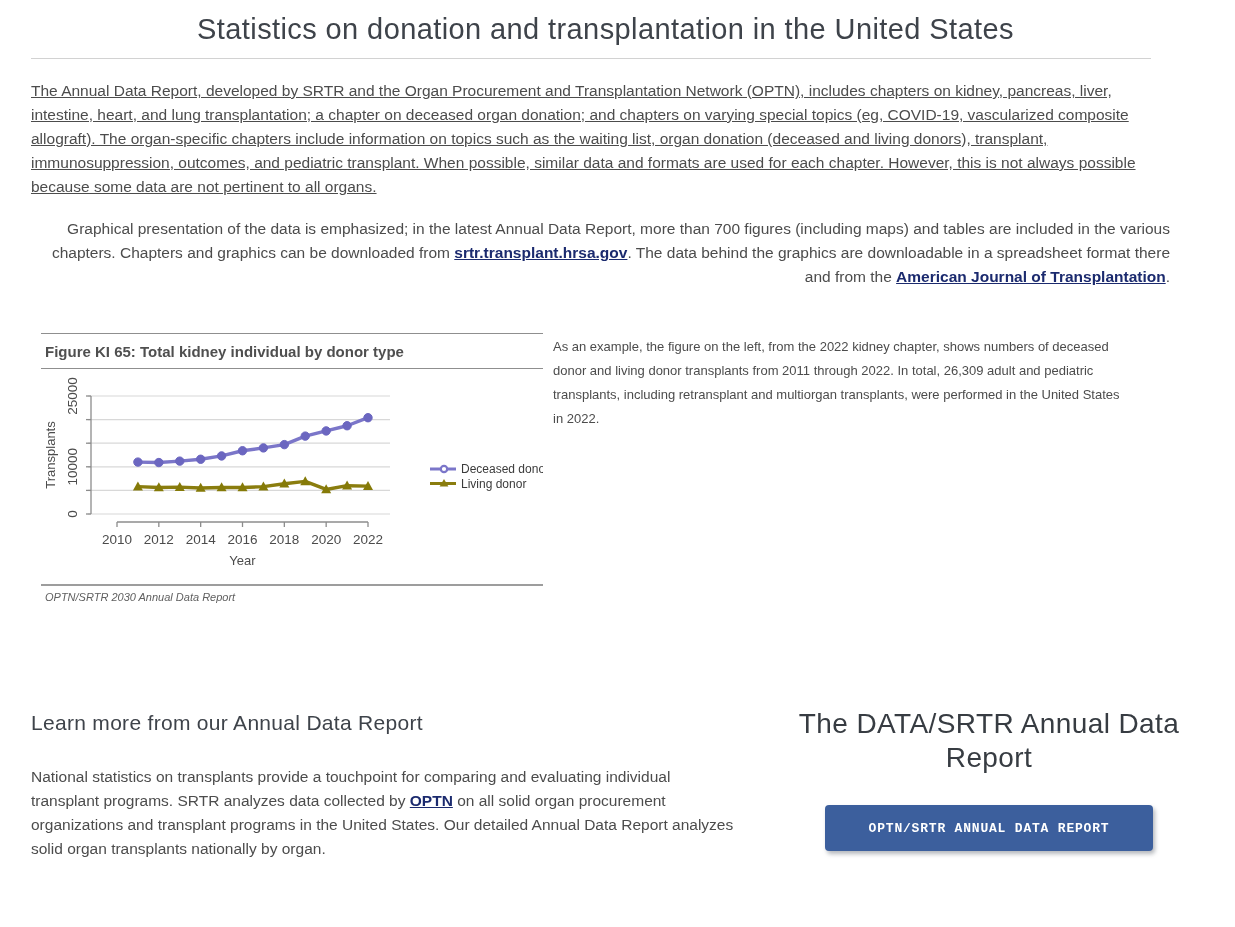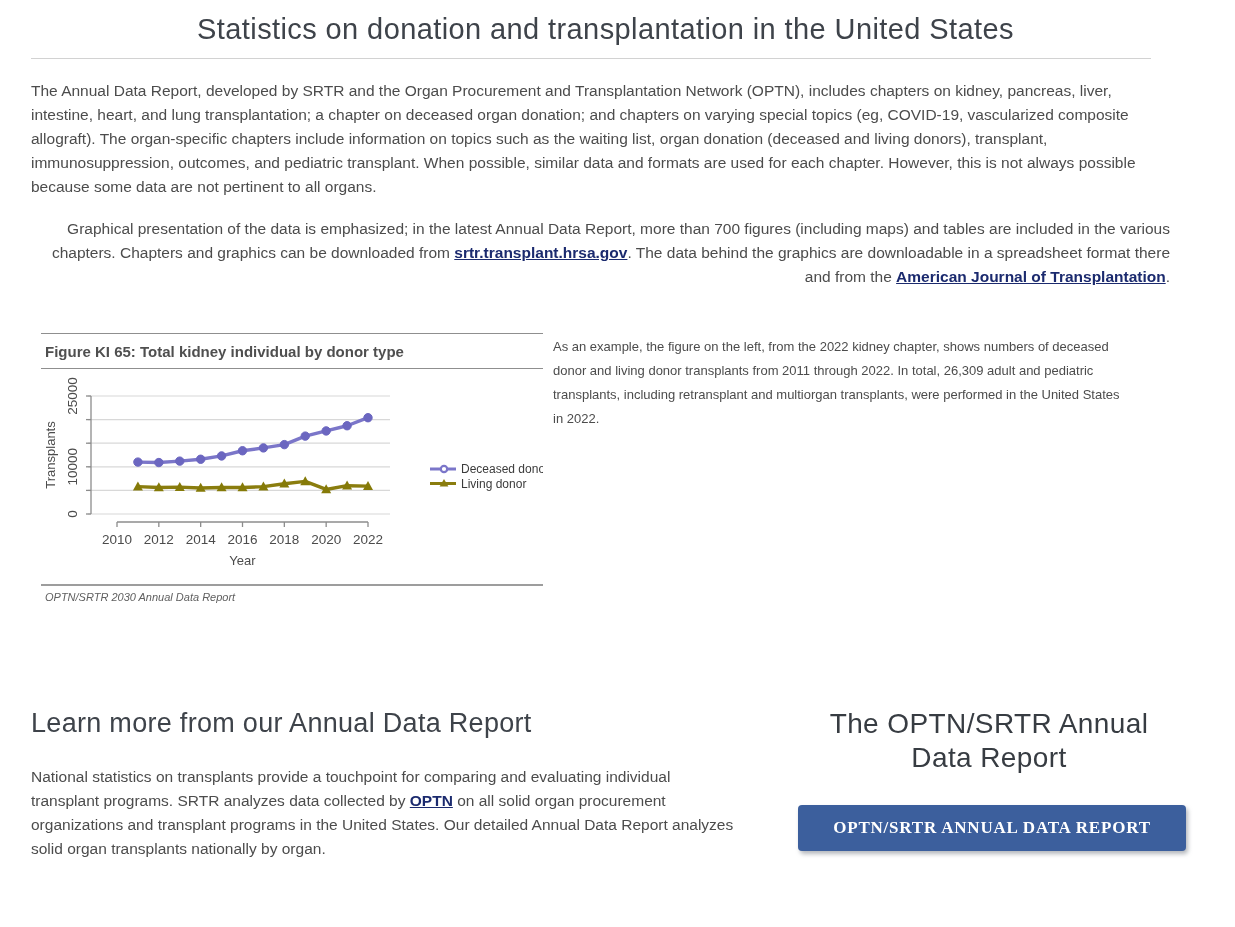--- a/index.html
+++ b/index.html
@@ -11,21 +11,21 @@
   }
   .page { width:1180px; padding:8px 0 0 31px; }
 
   h1.page-title {
     margin:0; font-size:29px; font-weight:300; line-height:42px;
     color:#3e434a; letter-spacing:.4px;text-align:center;
   }
   hr.title-rule { border:none; border-top:1px solid #d2d2d2; margin:8px 0 0 0; width:1120px; }
 
   p.body { font-size:15.5px; line-height:24px; margin:19px 0 0 0; width:1139px; color:#4c4c4c; }
-  p.body.p2 { margin-top:20px; }
+  p.body.p2 { margin-top:20px;text-decoration:underline; }
   p.body.p3 { margin-top:18px;text-align:right; }
 
   a.link { color:#1b2a6e; font-weight:bold; text-decoration:underline; cursor:pointer; }
 
   
   .figure-row { display:flex; align-items:flex-start; margin-top:44px; }
   figure.chart-figure { margin:0 0 0 10px; width:502px; border-top:1px solid #8f8f8f; }
   .fig-title {
     font-size:15px; font-weight:bold; color:#4f4f4f;
     padding:9px 4px 8px 4px; border-bottom:1px solid #8f8f8f;
@@ -37,34 +37,34 @@
 
   
   .tick { font-family:"Liberation Sans",sans-serif; font-size:13.5px; fill:#4c4c4c; }
   .axis-title { font-family:"Liberation Sans",sans-serif; font-size:13px; fill:#4c4c4c; }
   .legend-label { font-family:"Liberation Sans",sans-serif; font-size:12px; fill:#3b3b3b; }
 
   
   .bottom-row { display:flex; justify-content:space-between; margin-top:102px; width:1149px; }
   .learn-more { width:706px; }
   h2.section-heading {
-    margin:0; font-size:27px; font-weight:300; line-height:36px;
+    margin:0; font-size:21px; font-weight:300; line-height:36px;
     color:#3e434a; letter-spacing:.3px;
   }
   .learn-more p.body { width:706px; margin-top:24px; }
   .report-panel { width:382px; text-align:center; padding-top:2px; }
   h2.report-heading {
     margin:0; font-size:28px; font-weight:300; line-height:34px;
     color:#373c42; letter-spacing:.4px;
   }
   button.report-button {
-    display:block; margin:30px auto 0; width:388px; height:46px;
+    display:block; margin:30px auto 0; width:328px; height:46px;
     border:none; border-radius:4px; cursor:pointer;
-    color:#ffffff; font-family:Liberation Serif, serif;
-    font-size:17px; font-weight:bold; letter-spacing:.8px;
+    color:#ffffff; font-family:Liberation Mono, monospace;
+    font-size:13px; font-weight:bold; letter-spacing:.8px;
     box-shadow:2px 3px 4px rgba(120,125,135,.55);
   }
 </style>
 </head>
 <body>
 
 <div class="page">
 
   <h1 class="page-title">Statistics on donation and transplantation in the United States</h1>
   <hr class="title-rule">
@@ -147,18 +147,18 @@
     </figure>
     <p class="example-text">As an example, the figure on the left, from the 2022 kidney chapter, shows numbers of deceased donor and living donor transplants from 2011 through 2022. In total, 26,309 adult and pediatric transplants, including retransplant and multiorgan transplants, were performed in the United States in 2022.</p>
   </div>
 
   <div class="bottom-row">
     <div class="learn-more">
       <h2 class="section-heading">Learn more from our Annual Data Report</h2>
       <p class="body"><span>National statistics on transplants provide a touchpoint for comparing and evaluating individual transplant programs. SRTR analyzes data collected by </span><a class="link">OPTN</a><span> on all solid organ procurement organizations and transplant programs in the United States. Our detailed Annual Data Report analyzes solid organ transplants nationally by organ.</span></p>
     </div>
     <div class="report-panel">
-      <h2 class="report-heading">The OPTN/SRTR Annual Data Report</h2>
+      <h2 class="report-heading">The DATA/SRTR Annual Data Report</h2>
       <button class="report-button" style="background: rgb(60, 95, 157);">OPTN/SRTR ANNUAL DATA REPORT</button>
     </div>
   </div>
 
 </div>
 
 </body></html>

